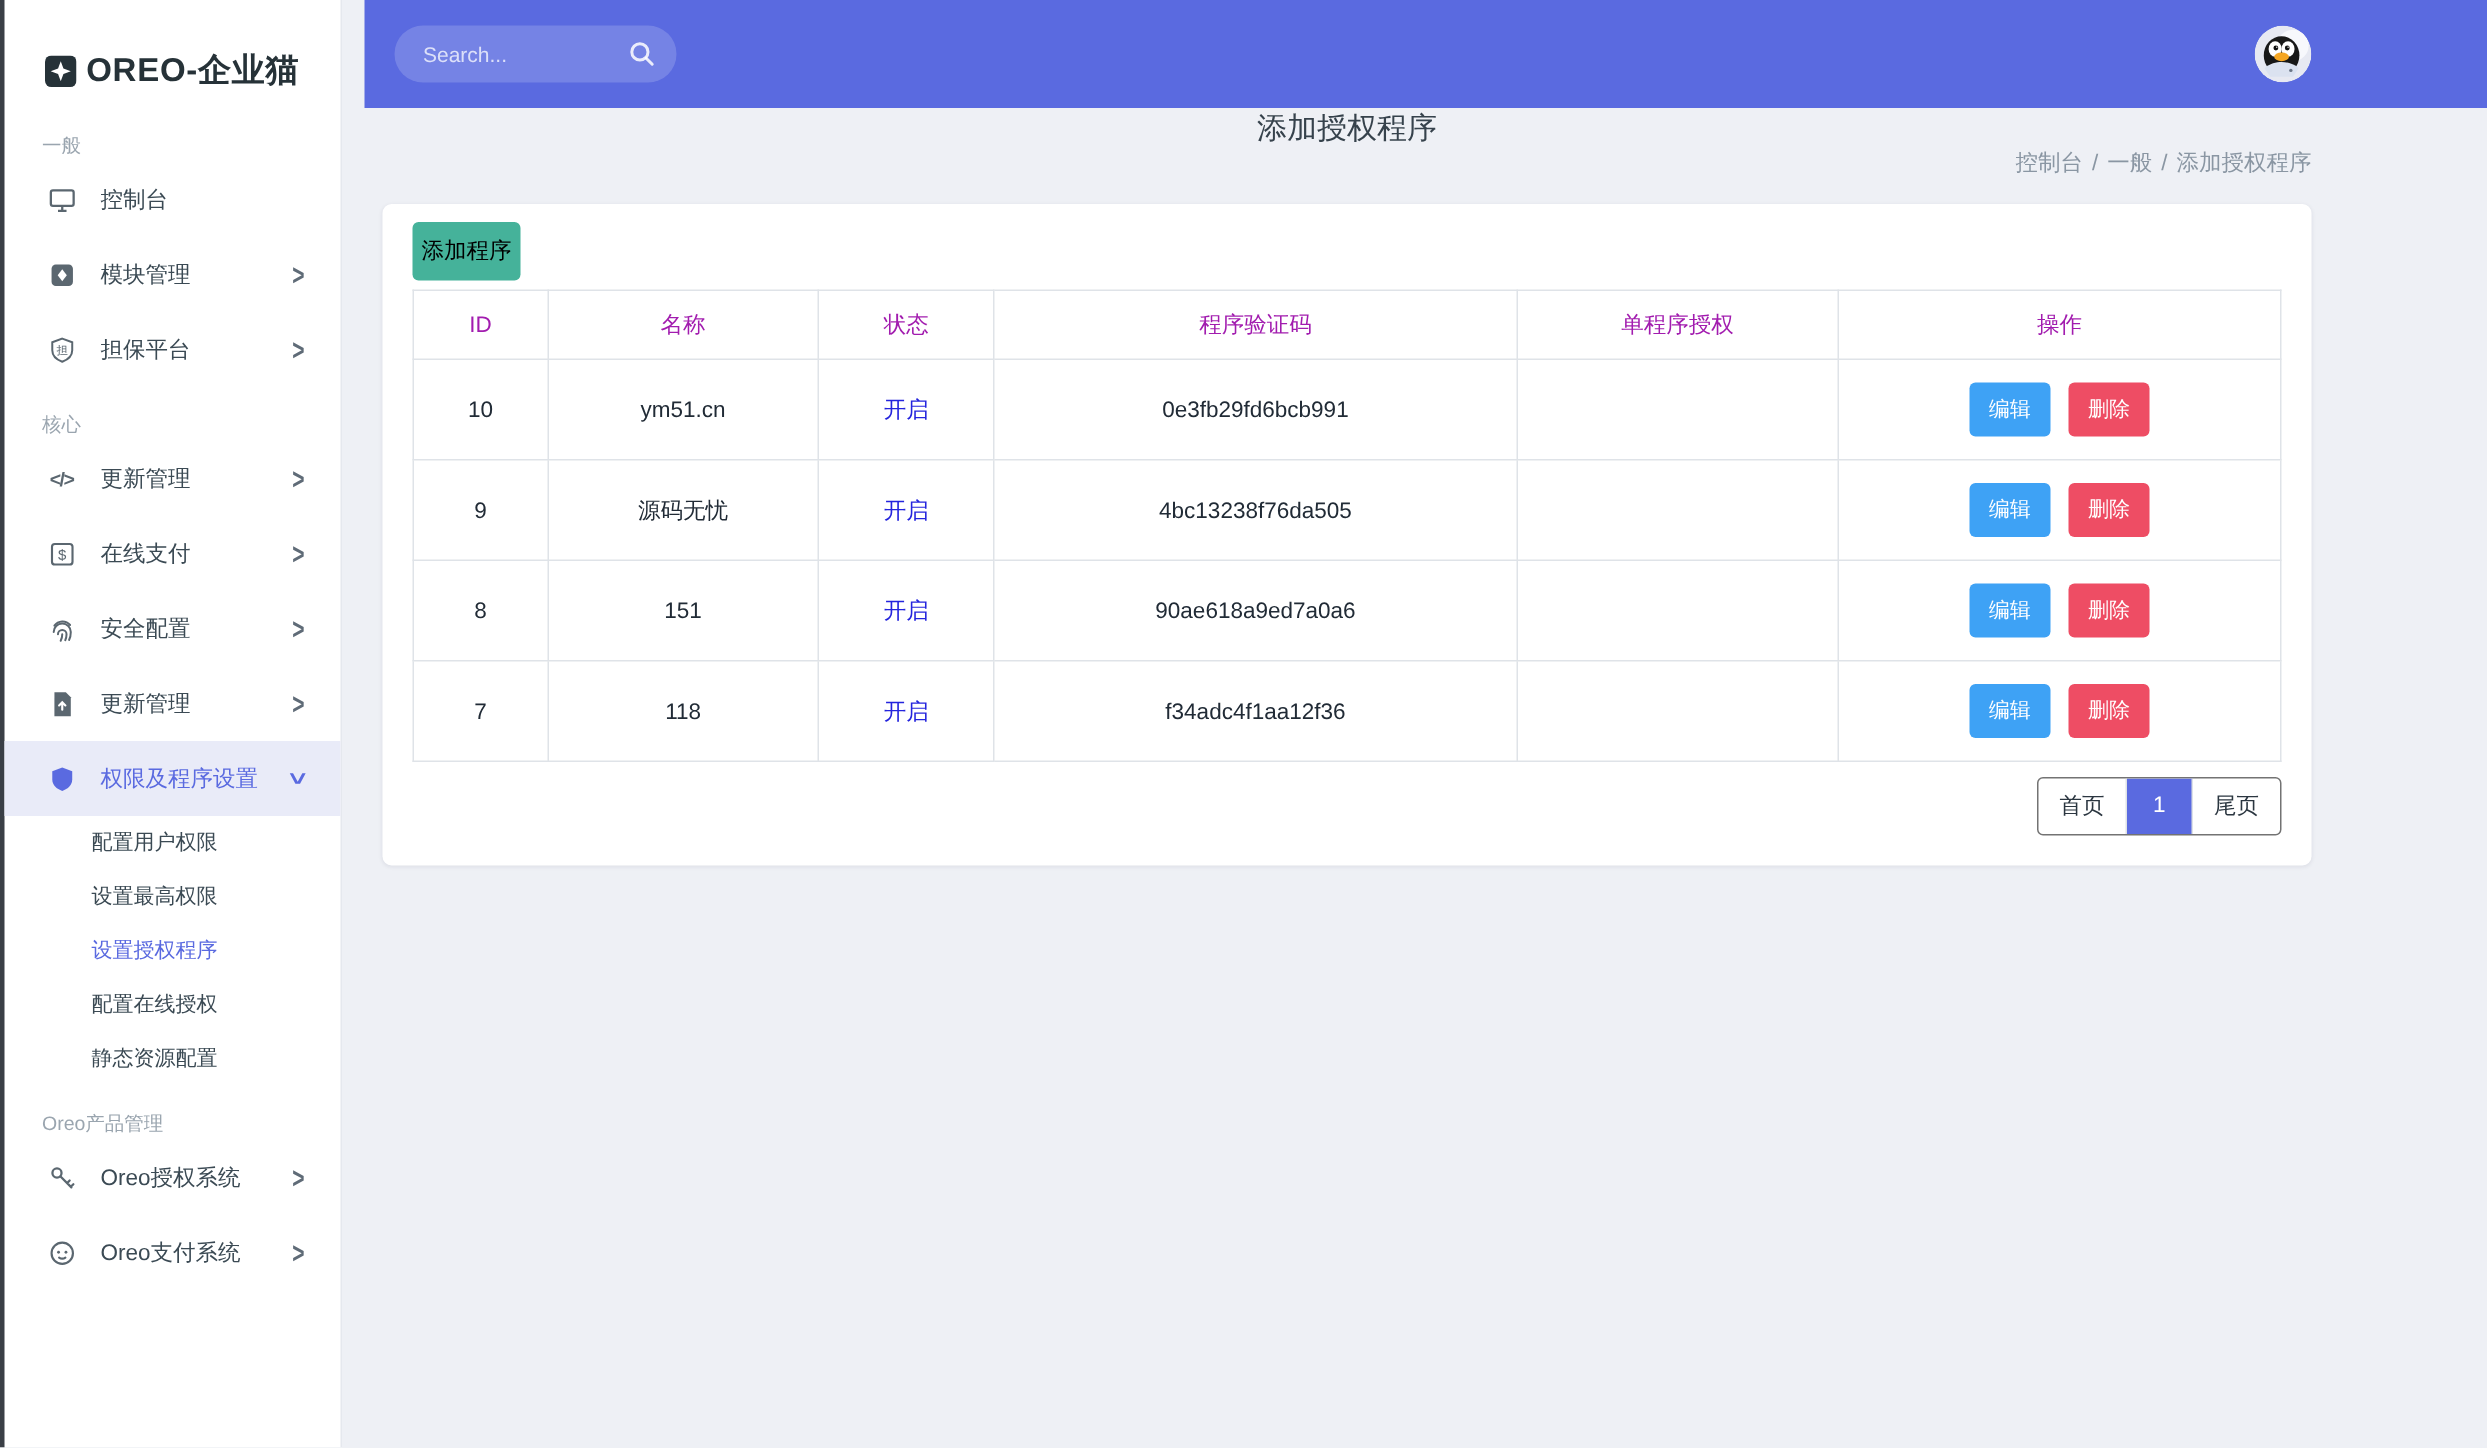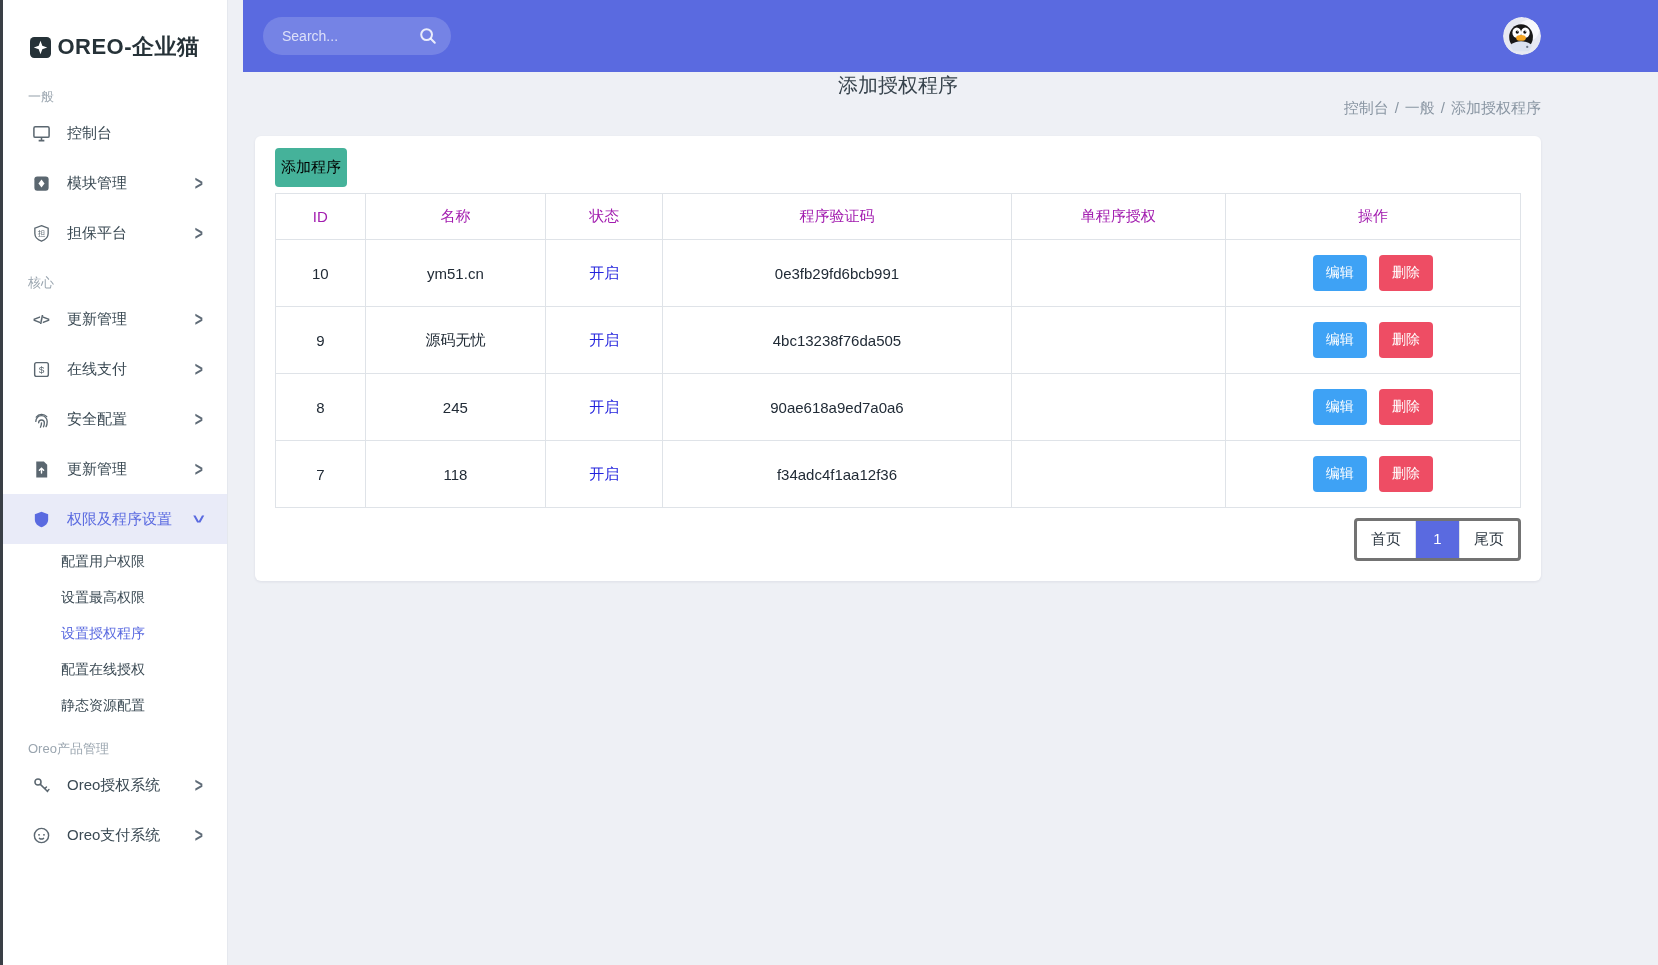--- a/index.html
+++ b/index.html
@@ -71,21 +71,21 @@
   table.data th{height:46px;font-weight:400;font-size:15px;color:#a21caf;}
   table.data td{height:62px;font-size:15px;color:#212b36;}
   .col-id{width:7.2%;} .col-name{width:14.5%;} .col-status{width:9.4%;}
   .col-code{width:28%;} .col-single{width:17.2%;} .col-action{width:23.7%;}
   .status-link{color:var(--status-blue);cursor:pointer;text-decoration:none;}
   .btn-edit,.btn-del{display:inline-block;border:none;color:#fff;font-size:14px;
     padding:9px 13px;border-radius:4px;cursor:pointer;font-family:Liberation Mono, monospace;margin:15px 4px;}
   .btn-edit{background:var(--edit-blue);}
   .btn-del{background:var(--delete-red);}
   .pager-row{display:flex;justify-content:flex-end;margin-top:10px;}
-  .pager{display:inline-flex;border:3px solid #737373;border-radius:4px;
+  .pager{display:inline-flex;border:1px solid #737373;border-radius:4px;
     overflow:hidden;background:#fff;}
   .pager .pg{padding:9px 14px;font-size:15px;color:#2b3640;cursor:pointer;
     border-right:1px solid #dee2e6;min-width:44px;text-align:center;}
   .pager .pg:last-child{border-right:none;text-align:right;}
   .pager .pg.current{background:var(--accent);color:#fff;}
   
   .ico svg{display:block;}
   .code-glyph{font-size:13px;color:#5b6770;letter-spacing:-1px;font-weight:bold;}
 </style>
 </head>
@@ -294,21 +294,21 @@
           <td><a class="status-link">开启</a></td>
           <td>4bc13238f76da505</td>
           <td></td>
           <td>
             <button class="btn-edit">编辑</button>
             <button class="btn-del">删除</button>
           </td>
         </tr>
         <tr>
           <td>8</td>
-          <td>245</td>
+          <td>151</td>
           <td><a class="status-link">开启</a></td>
           <td>90ae618a9ed7a0a6</td>
           <td></td>
           <td>
             <button class="btn-edit">编辑</button>
             <button class="btn-del">删除</button>
           </td>
         </tr>
         <tr>
           <td>7</td>

